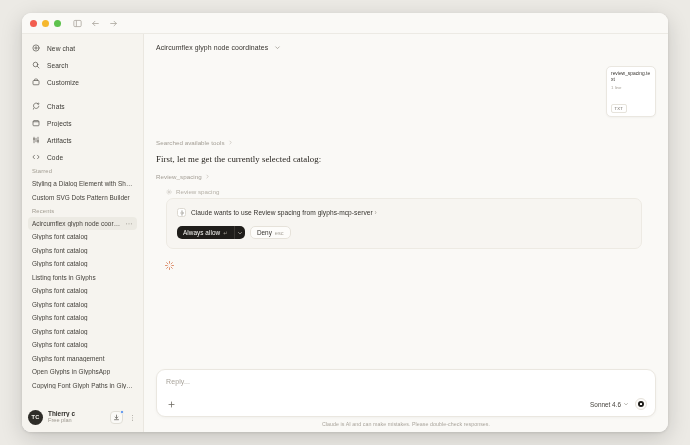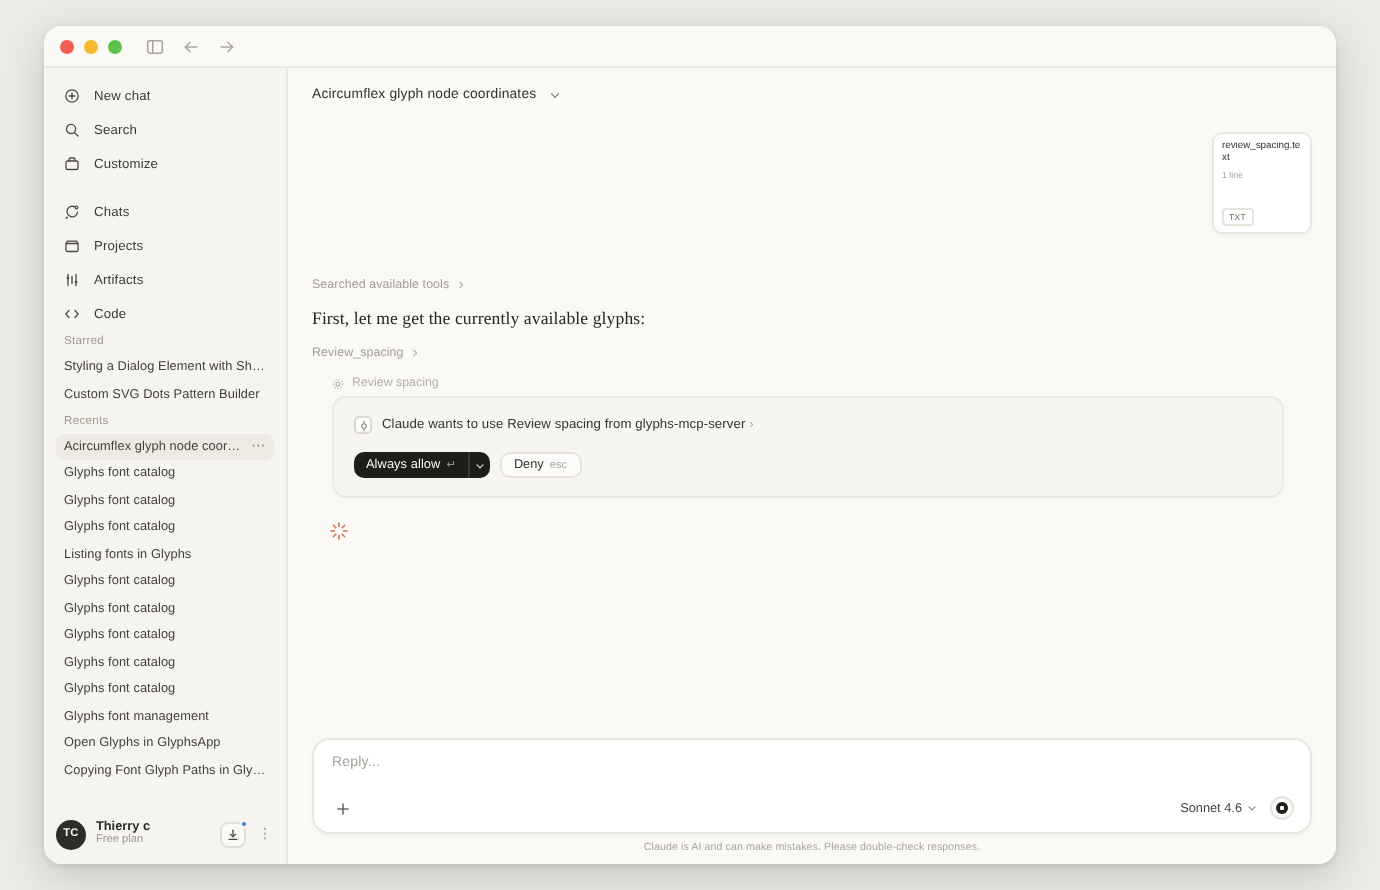--- a/index.html
+++ b/index.html
@@ -664,21 +664,21 @@
 
           <div class="tool-pill">
             <span>Searched available tools</span>
             <span class="chev">
               <svg width="5" height="5" viewBox="0 0 16 16" fill="none" stroke="currentColor" stroke-width="1.8" stroke-linecap="round" stroke-linejoin="round">
                 <polyline points="6,3.5 10.5,8 6,12.5"></polyline>
               </svg>
             </span>
           </div>
 
-          <div id="assistant-text">First, let me get the currently available glyphs:</div>
+          <div id="assistant-text">First, let me get the currently selected catalog:</div>
 
           <div class="tool-pill">
             <span>Review_spacing</span>
             <span class="chev">
               <svg width="5" height="5" viewBox="0 0 16 16" fill="none" stroke="currentColor" stroke-width="1.8" stroke-linecap="round" stroke-linejoin="round">
                 <polyline points="6,3.5 10.5,8 6,12.5"></polyline>
               </svg>
             </span>
           </div>
 

